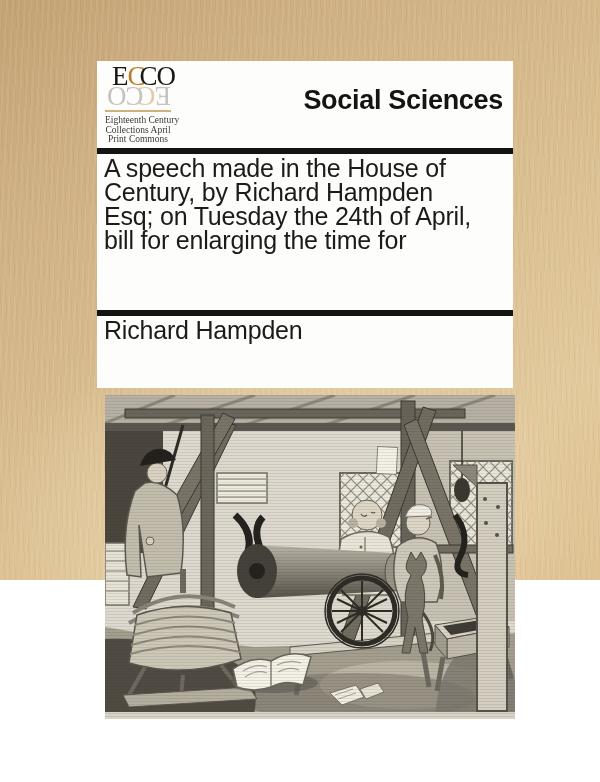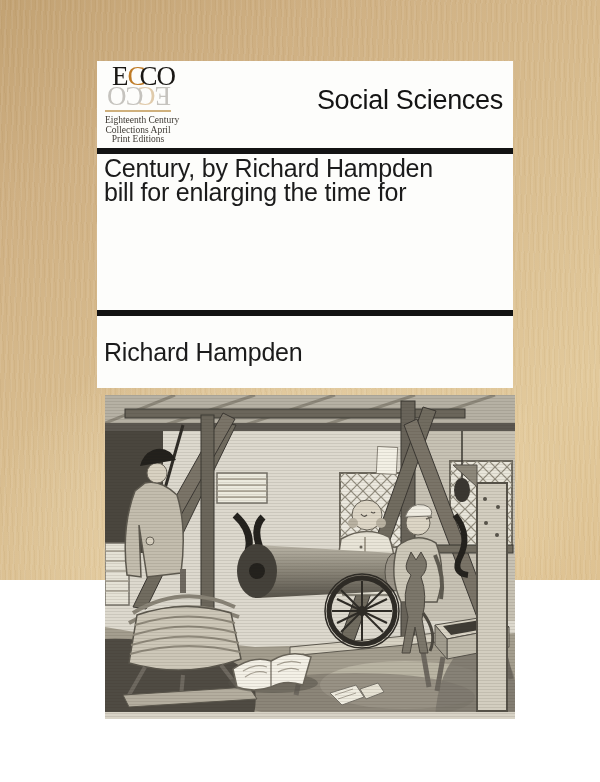--- a/index.html
+++ b/index.html
@@ -37,32 +37,32 @@
   }
   .logo-reflection .gold{color:#c59a5e;}
   .logo-rule{width:66px;height:2px;background:#cfb07c;margin-top:4px;}
   .logo-tagline{
     margin-top:4px;width:66px;text-align:center;
     font-family:"Liberation Serif",serif;font-size:9.5px;line-height:9.5px;
     color:#3e3a34;white-space:nowrap;
   }
   .category{
     position:absolute;top:24px;right:10px;
-    font-size:27px;letter-spacing:-0.3px;color:#141414;white-space:nowrap;
+    font-size:27px;letter-spacing:-0.3px;color:#141414;white-space:nowrap;font-weight:bold;
   }
   .rule{position:absolute;left:0;width:416px;height:6px;background:#131313;}
   .rule.top{top:87px;}
   .rule.bottom{top:249px;}
   .title{
     position:absolute;left:7px;top:95px;width:408px;
     font-size:25px;line-height:24px;letter-spacing:-0.2px;color:#1b1b1b;
   }
   .title div{white-space:nowrap;}
   .author{
-    position:absolute;left:7px;top:277px;
+    position:absolute;left:7px;top:255px;
     font-size:25px;letter-spacing:-0.2px;color:#1b1b1b;white-space:nowrap;
   }
 
   
   .engraving{
     position:absolute;left:105px;top:395px;width:410px;height:324px;
     background:#ddd9ce;
   }
   .engraving svg{display:block;}
 </style>
@@ -73,30 +73,32 @@
 
   <div class="card">
 
     <div class="logo">
       <div class="logo-word"><span>E</span><span class="gold">C</span><span class="c2">C</span><span>O</span></div>
       <div class="logo-word logo-reflection"><span>E</span><span class="gold">C</span><span class="c2">C</span><span>O</span></div>
       <div class="logo-rule"></div>
       <div class="logo-tagline">
         <div>Eighteenth Century</div>
         <div>Collections April</div>
-        <div>Print Editions</div>
+        <div>Print Commons</div>
       </div>
     </div>
 
     <div class="category">Social Sciences</div>
 
     <div class="rule top"></div>
 
     <div class="title">
+      <div>A speech made in the House of</div>
       <div>Century, by Richard Hampden</div>
+      <div>Esq; on Tuesday the 24th of April,</div>
       <div>bill for enlarging the time for</div>
     </div>
 
     <div class="rule bottom"></div>
 
     <div class="author">Richard Hampden</div>
   </div>
 
   <div class="engraving">
     <svg width="410" height="324" viewBox="0 0 410 324">

